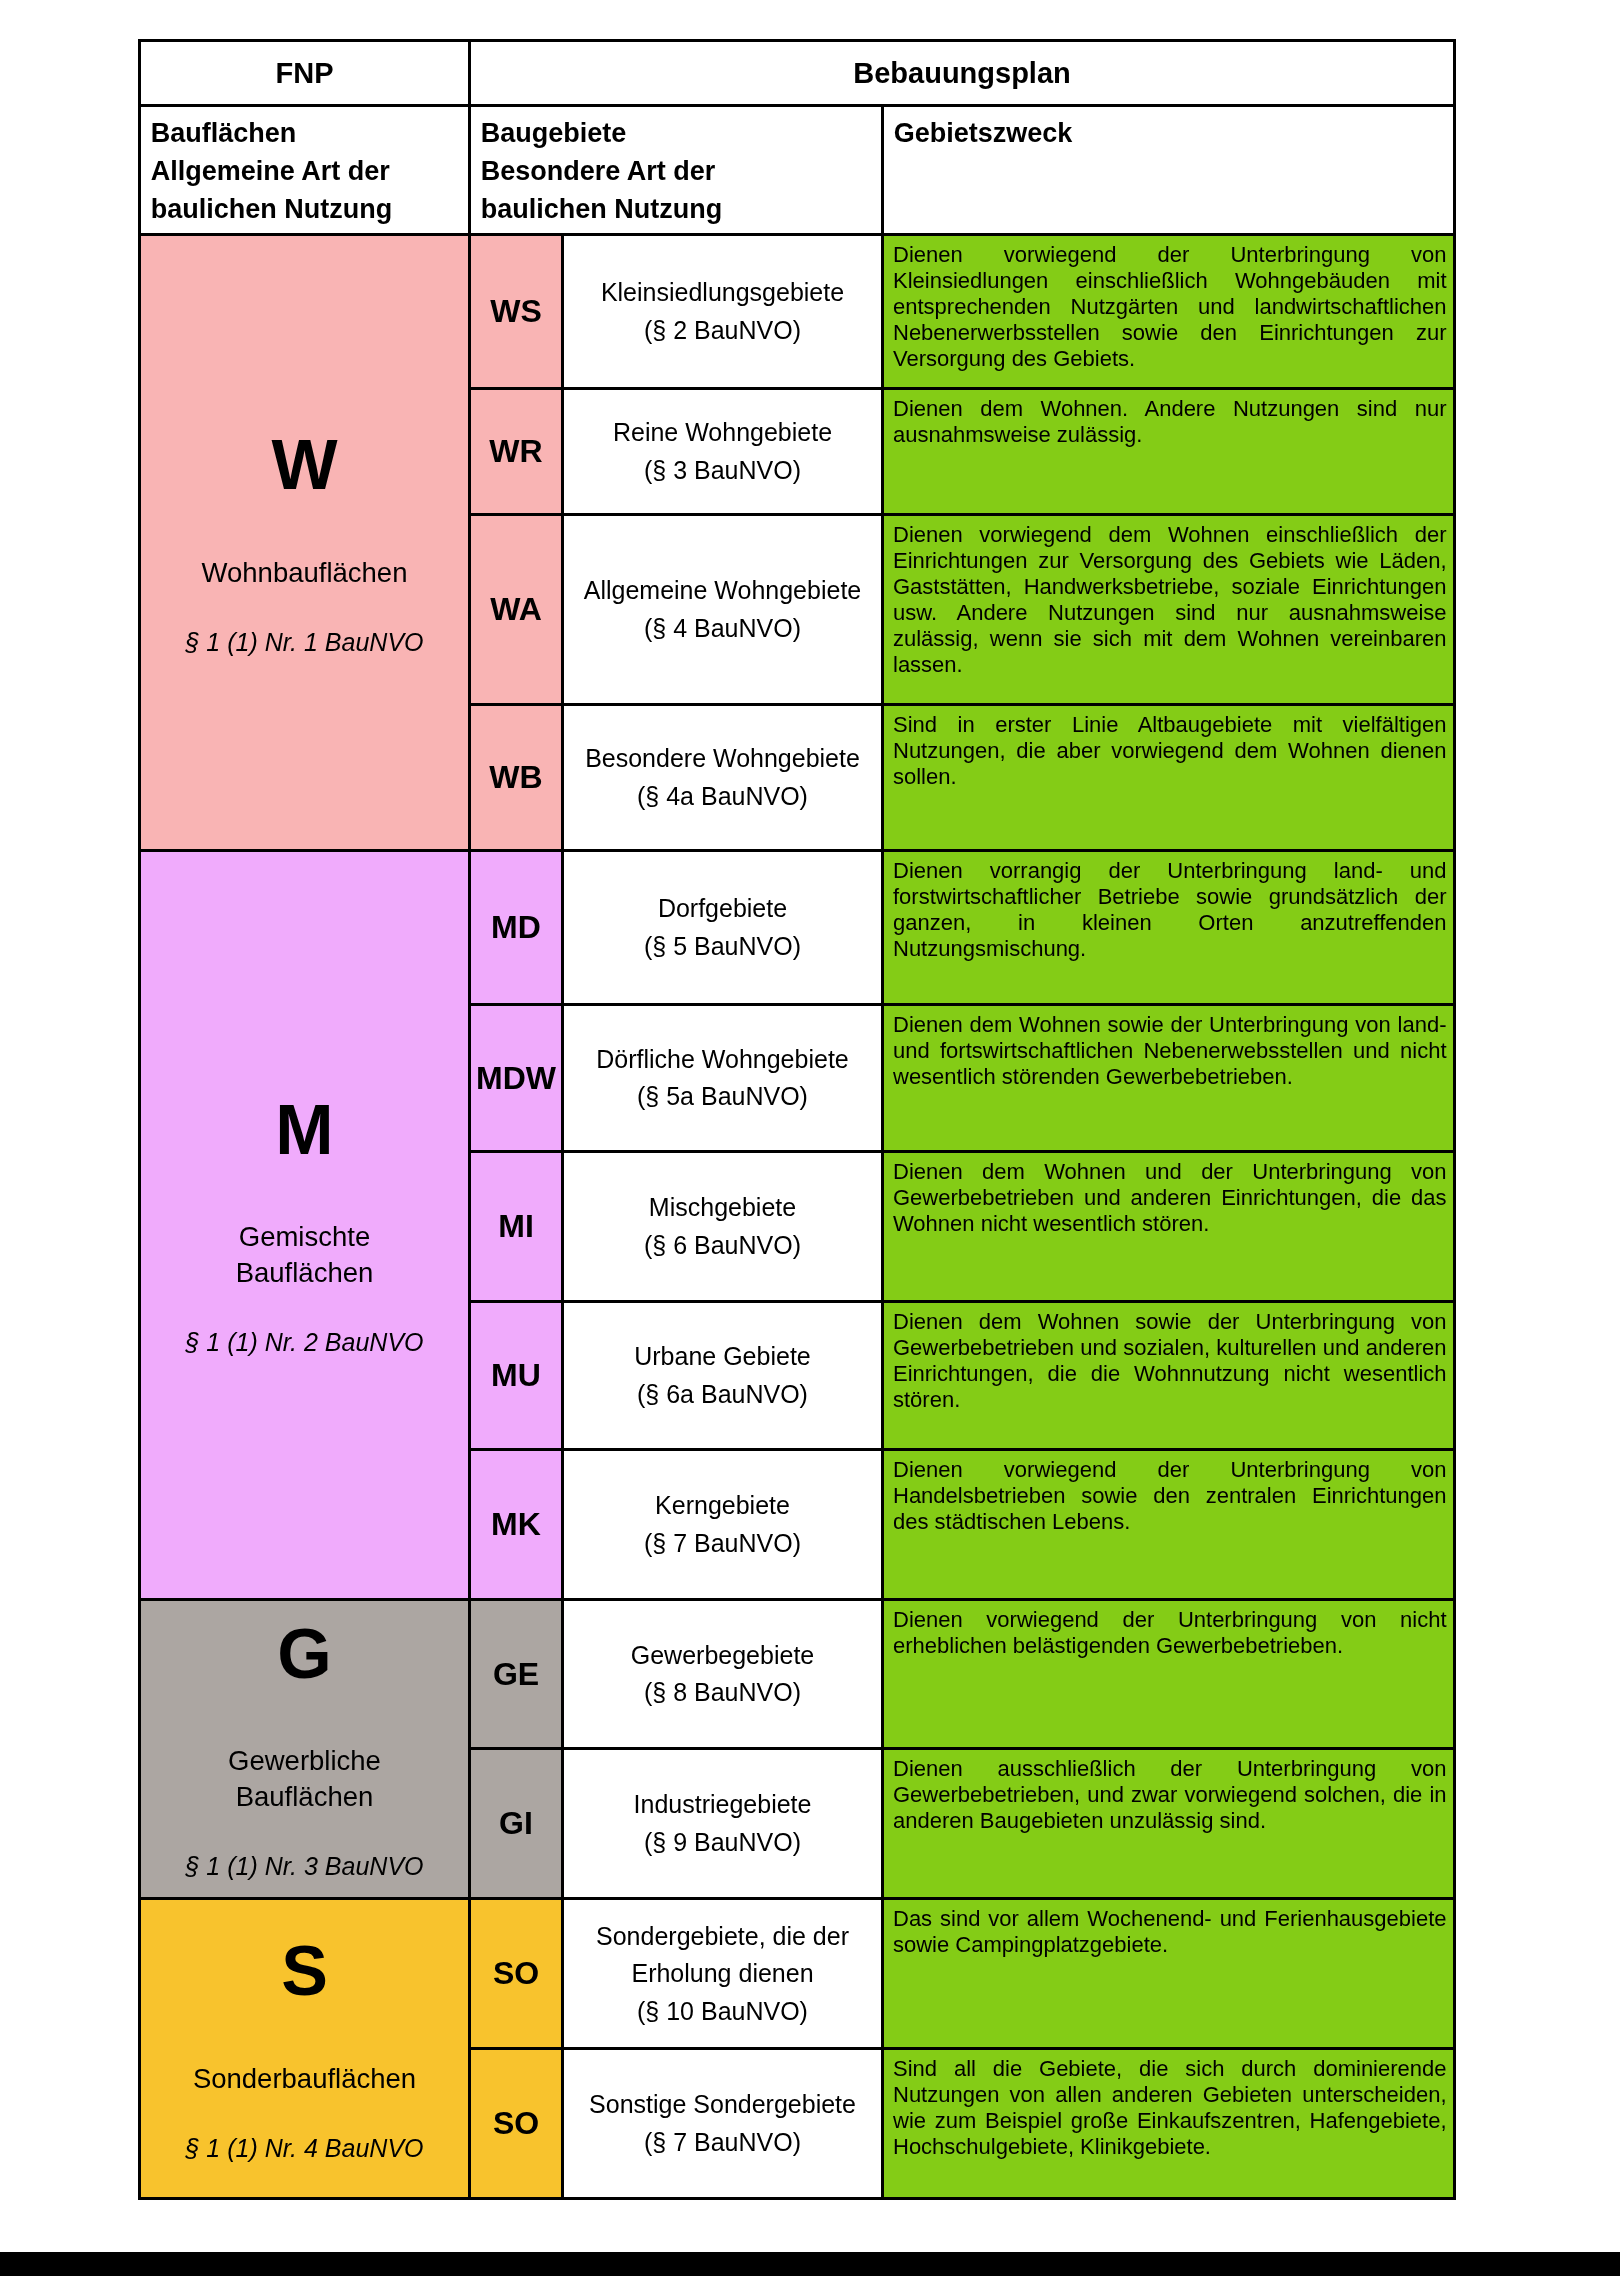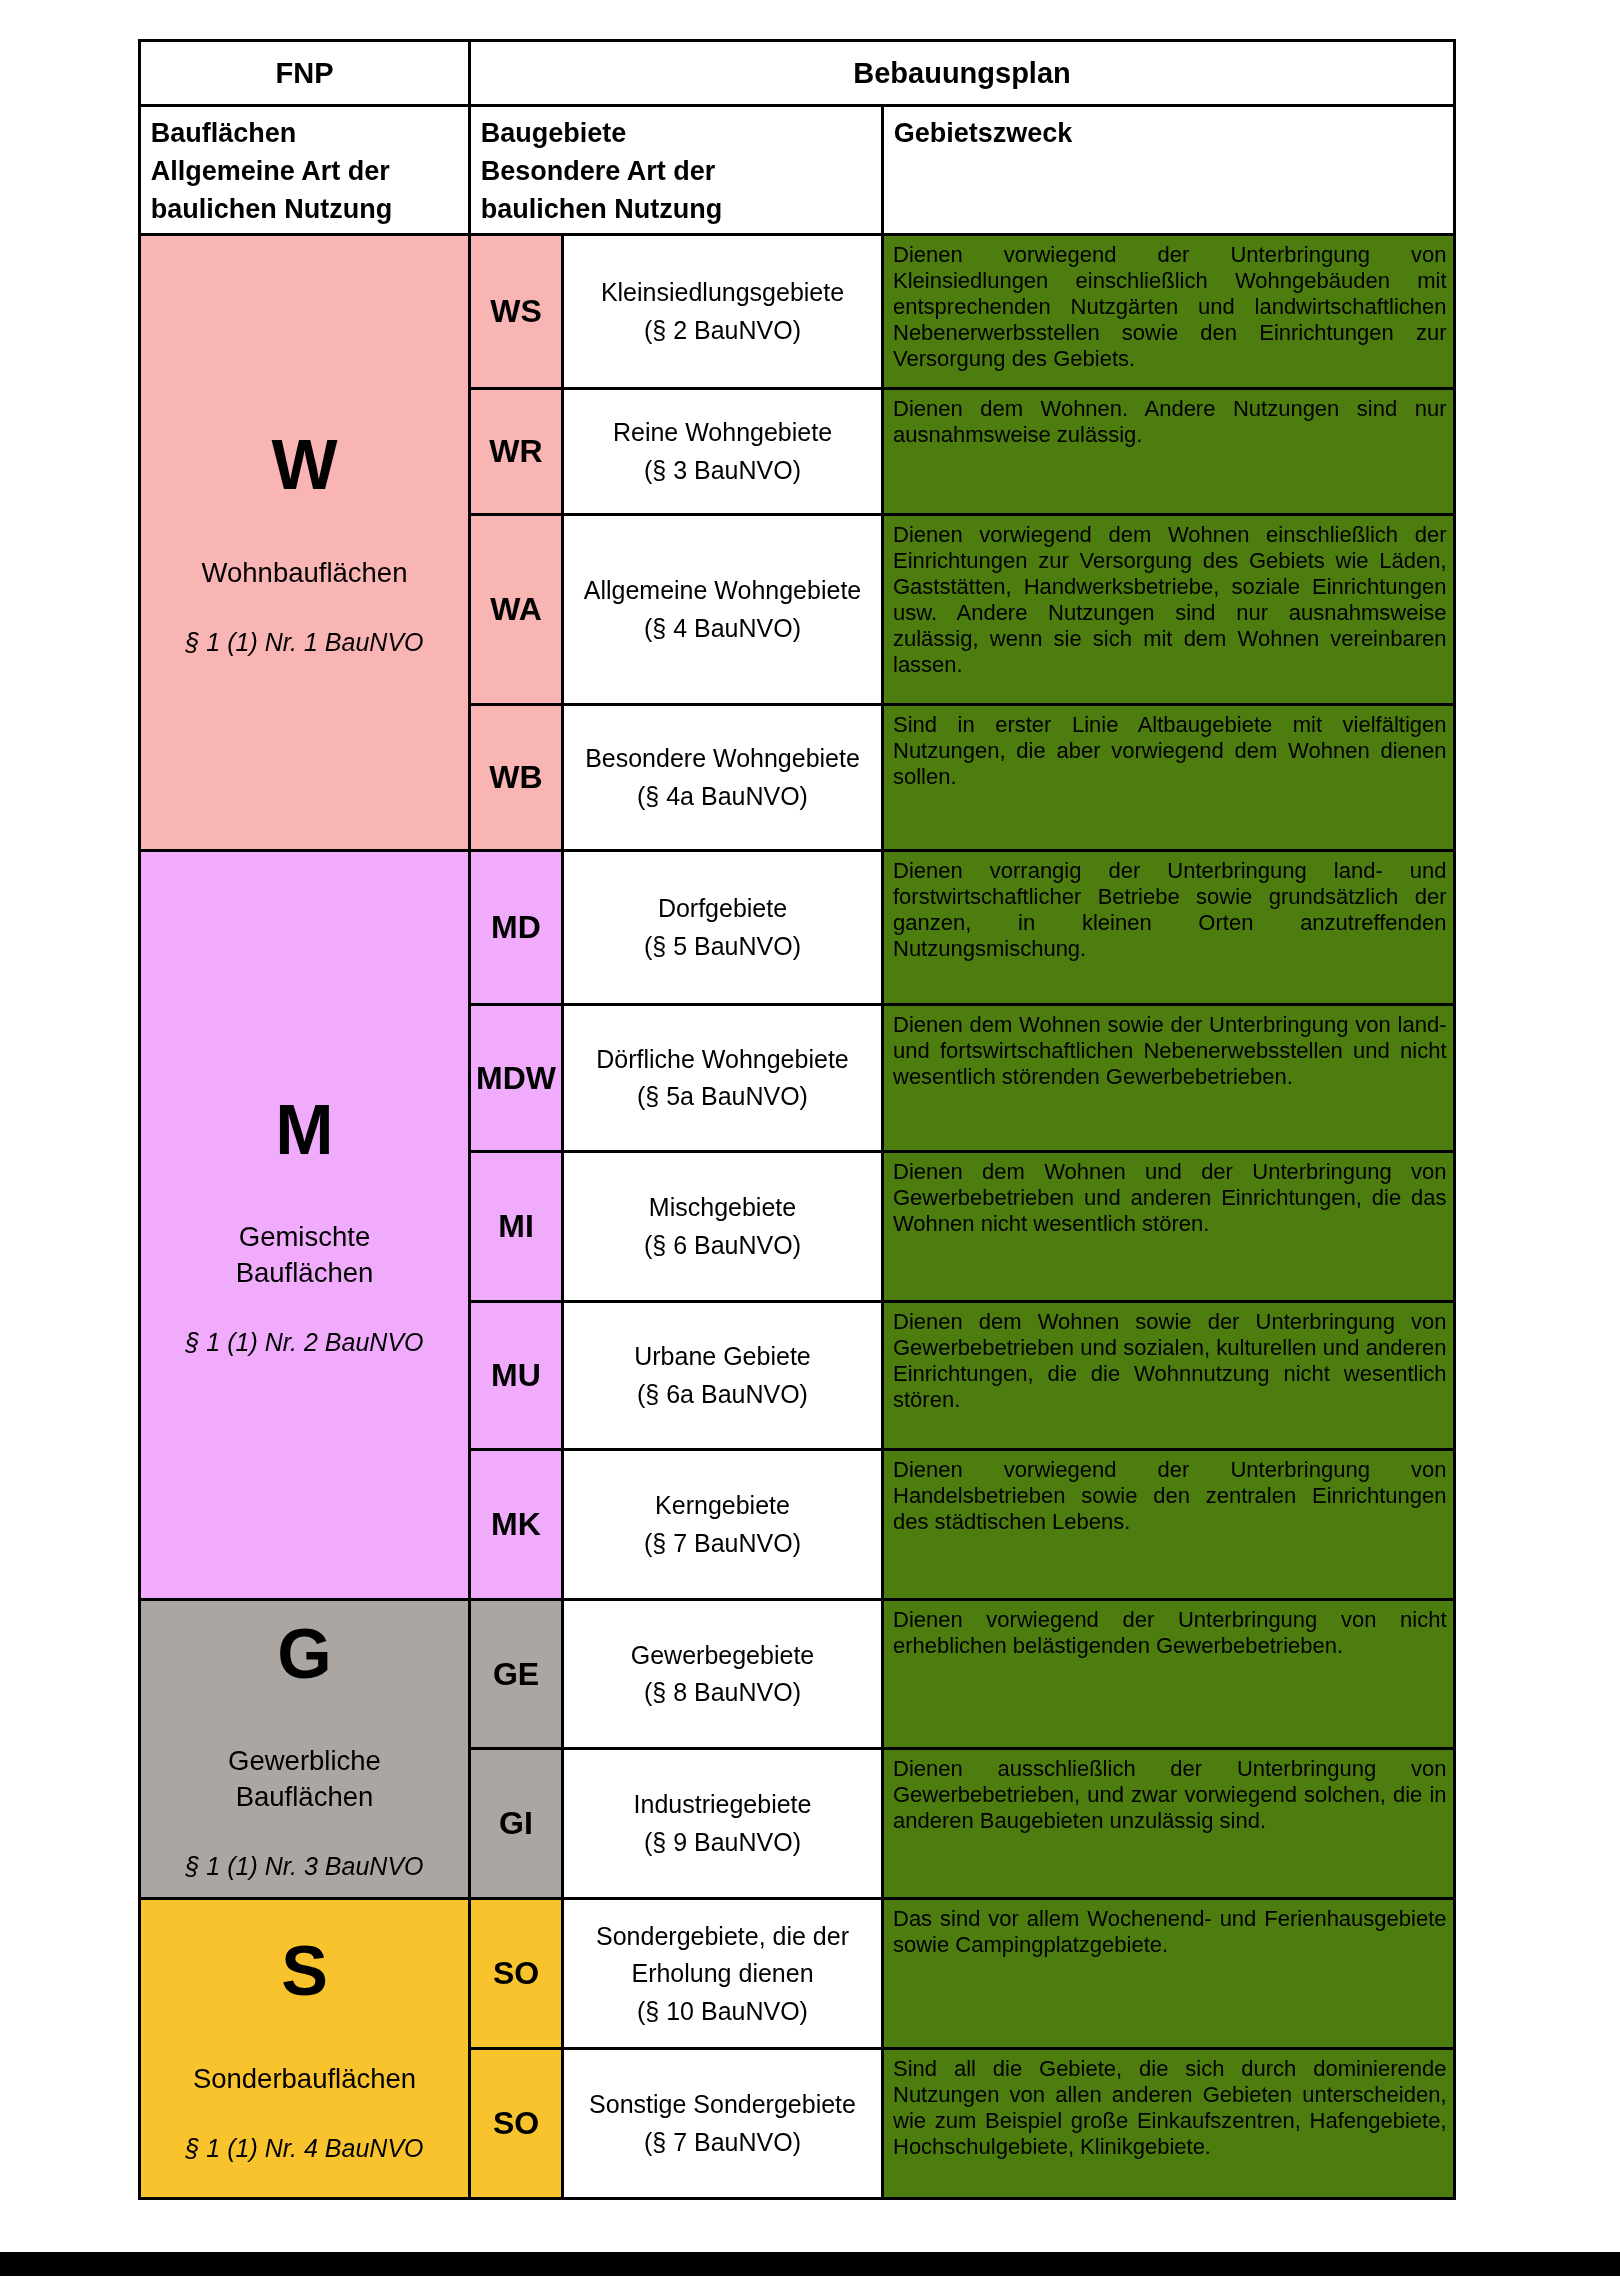--- a/index.html
+++ b/index.html
@@ -30,21 +30,21 @@
   .g-s { background:#f8c32d; }
 
   
   .code { font-size:32px; font-weight:bold; text-align:center; vertical-align:middle; }
 
   
   .bname { background:#fff; font-size:25px; text-align:center; vertical-align:middle;
            line-height:1.5; white-space:pre-line; padding:3.2px 4.9px;margin-left:28px; }
 
   
-  .desc { background:#4d7c0f; font-size:22px; line-height:1.18; text-align:justify;
+  .desc { background:#84cc16; font-size:22px; line-height:1.18; text-align:justify;
           vertical-align:top; padding:5.7px 6.5px 4.9px 9px; }
 
   .bottom-bar { position:absolute; left:0; bottom:0; width:1621px; height:24px; background:#000; }
 </style>
 </head>
 <body>
 
 <div class="stage">
 
   <table class="bau">

